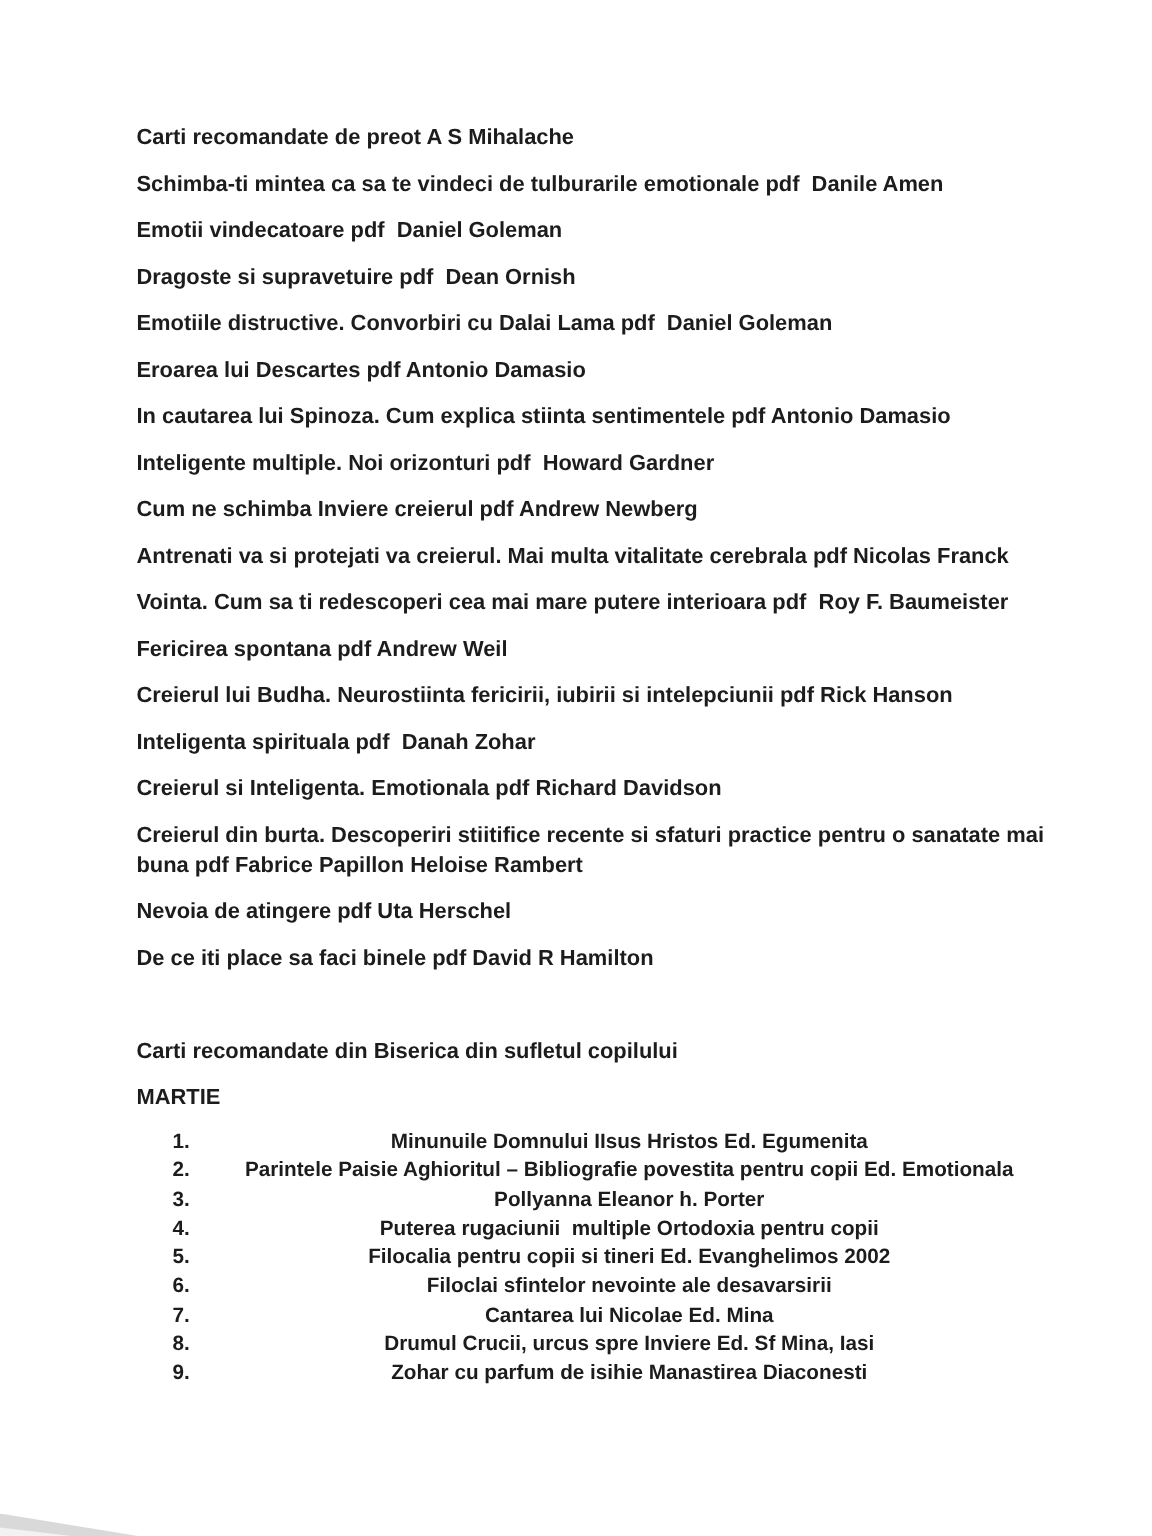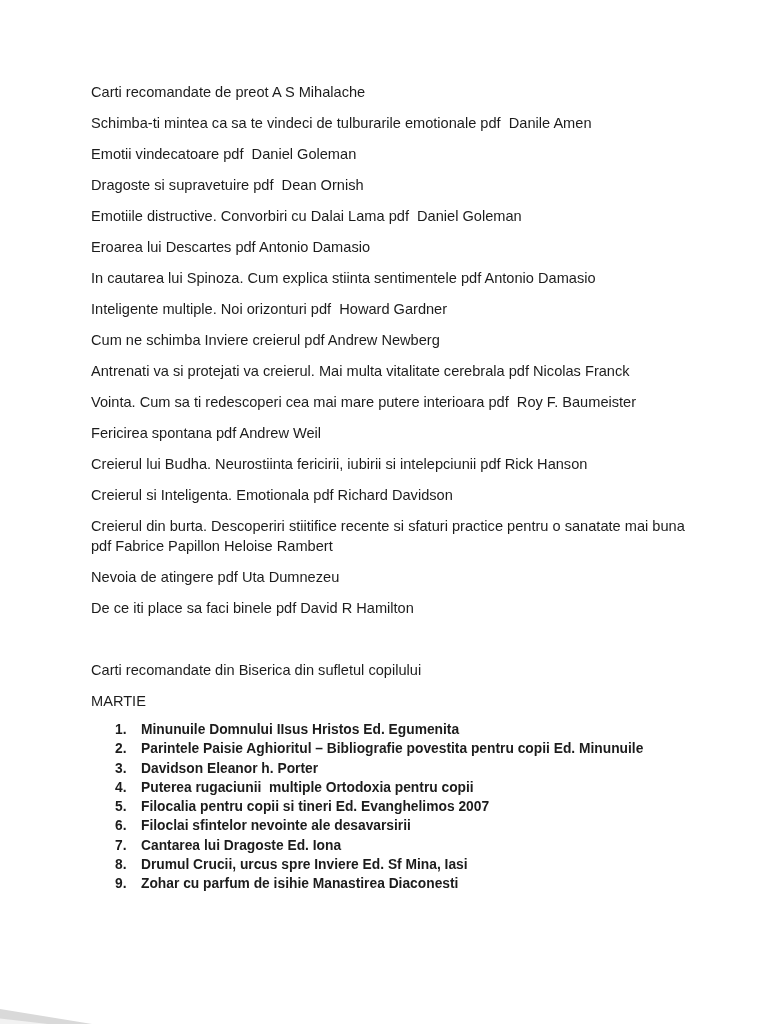--- a/index.html
+++ b/index.html
@@ -13,21 +13,21 @@
   .page {
     position: relative;
     width: 768px;
     height: 1024px;
     background: #ffffff;
     padding: 82px 70px 0 91px;
     color: #1c1c1c;
   }
   .line {
     font-size: 14.6px;
-    font-weight: 400;
+    font-weight: 700;
     line-height: 20px;
     margin: 0 0 11px 0;
     white-space: pre-wrap;
     color: #1c1c1c;
   }
   .section-gap {
     height: 31px;
   }
   .num-list {
     margin-left: 24px;
@@ -39,20 +39,21 @@
     font-weight: 700;
     line-height: 19.3px;
     color: #1c1c1c;
   }
   .num {
     flex: 0 0 26px;
   }
   .txt {
     flex: 1;
     white-space: pre-wrap;
+    text-align: center;
   }
   .corner {
     position: absolute;
     left: 0;
     bottom: 0;
     width: 92px;
     height: 20px;
   }
   .corner .outer {
     position: absolute;
@@ -79,58 +80,59 @@
   <p class="line">Dragoste si supravetuire pdf  Dean Ornish</p>
   <p class="line">Emotiile distructive. Convorbiri cu Dalai Lama pdf  Daniel Goleman</p>
   <p class="line">Eroarea lui Descartes pdf Antonio Damasio</p>
   <p class="line">In cautarea lui Spinoza. Cum explica stiinta sentimentele pdf Antonio Damasio</p>
   <p class="line">Inteligente multiple. Noi orizonturi pdf  Howard Gardner</p>
   <p class="line">Cum ne schimba Inviere creierul pdf Andrew Newberg</p>
   <p class="line">Antrenati va si protejati va creierul. Mai multa vitalitate cerebrala pdf Nicolas Franck</p>
   <p class="line">Vointa. Cum sa ti redescoperi cea mai mare putere interioara pdf  Roy F. Baumeister</p>
   <p class="line">Fericirea spontana pdf Andrew Weil</p>
   <p class="line">Creierul lui Budha. Neurostiinta fericirii, iubirii si intelepciunii pdf Rick Hanson</p>
+  <p class="line">Inteligenta spirituala pdf  Danah Zohar</p>
   <p class="line">Creierul si Inteligenta. Emotionala pdf Richard Davidson</p>
   <p class="line">Creierul din burta. Descoperiri stiitifice recente si sfaturi practice pentru o sanatate mai buna pdf Fabrice Papillon Heloise Rambert</p>
-  <p class="line">Nevoia de atingere pdf Uta Dumnezeu</p>
+  <p class="line">Nevoia de atingere pdf Uta Herschel</p>
   <p class="line">De ce iti place sa faci binele pdf David R Hamilton</p>
 
   <div class="section-gap"></div>
 
   <p class="line">Carti recomandate din Biserica din sufletul copilului</p>
   <p class="line">MARTIE</p>
 
   <div class="num-list">
     <div class="num-item">
       <span class="num">1.</span>
       <span class="txt">Minunuile Domnului IIsus Hristos Ed. Egumenita</span>
     </div>
     <div class="num-item">
       <span class="num">2.</span>
-      <span class="txt">Parintele Paisie Aghioritul – Bibliografie povestita pentru copii Ed. Minunuile</span>
+      <span class="txt">Parintele Paisie Aghioritul – Bibliografie povestita pentru copii Ed. Emotionala</span>
     </div>
     <div class="num-item">
       <span class="num">3.</span>
-      <span class="txt">Davidson Eleanor h. Porter</span>
+      <span class="txt">Pollyanna Eleanor h. Porter</span>
     </div>
     <div class="num-item">
       <span class="num">4.</span>
       <span class="txt">Puterea rugaciunii  multiple Ortodoxia pentru copii</span>
     </div>
     <div class="num-item">
       <span class="num">5.</span>
-      <span class="txt">Filocalia pentru copii si tineri Ed. Evanghelimos 2007</span>
+      <span class="txt">Filocalia pentru copii si tineri Ed. Evanghelimos 2002</span>
     </div>
     <div class="num-item">
       <span class="num">6.</span>
       <span class="txt">Filoclai sfintelor nevointe ale desavarsirii</span>
     </div>
     <div class="num-item">
       <span class="num">7.</span>
-      <span class="txt">Cantarea lui Dragoste Ed. Iona</span>
+      <span class="txt">Cantarea lui Nicolae Ed. Mina</span>
     </div>
     <div class="num-item">
       <span class="num">8.</span>
       <span class="txt">Drumul Crucii, urcus spre Inviere Ed. Sf Mina, Iasi</span>
     </div>
     <div class="num-item">
       <span class="num">9.</span>
       <span class="txt">Zohar cu parfum de isihie Manastirea Diaconesti</span>
     </div>
   </div>

